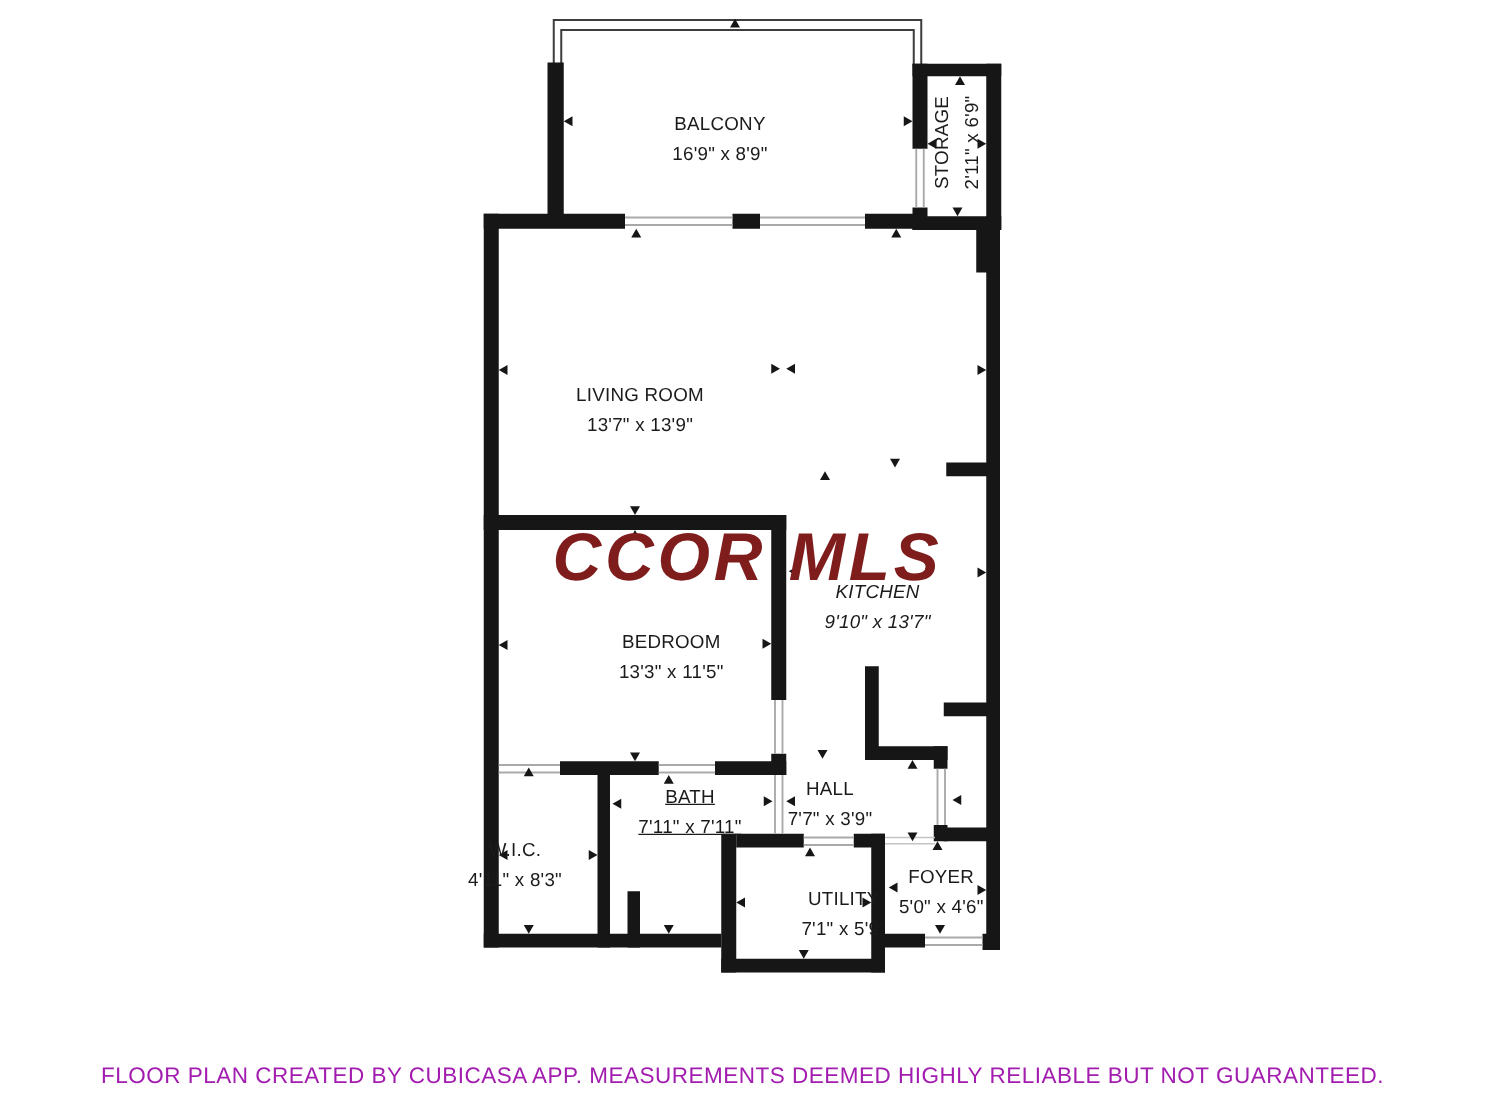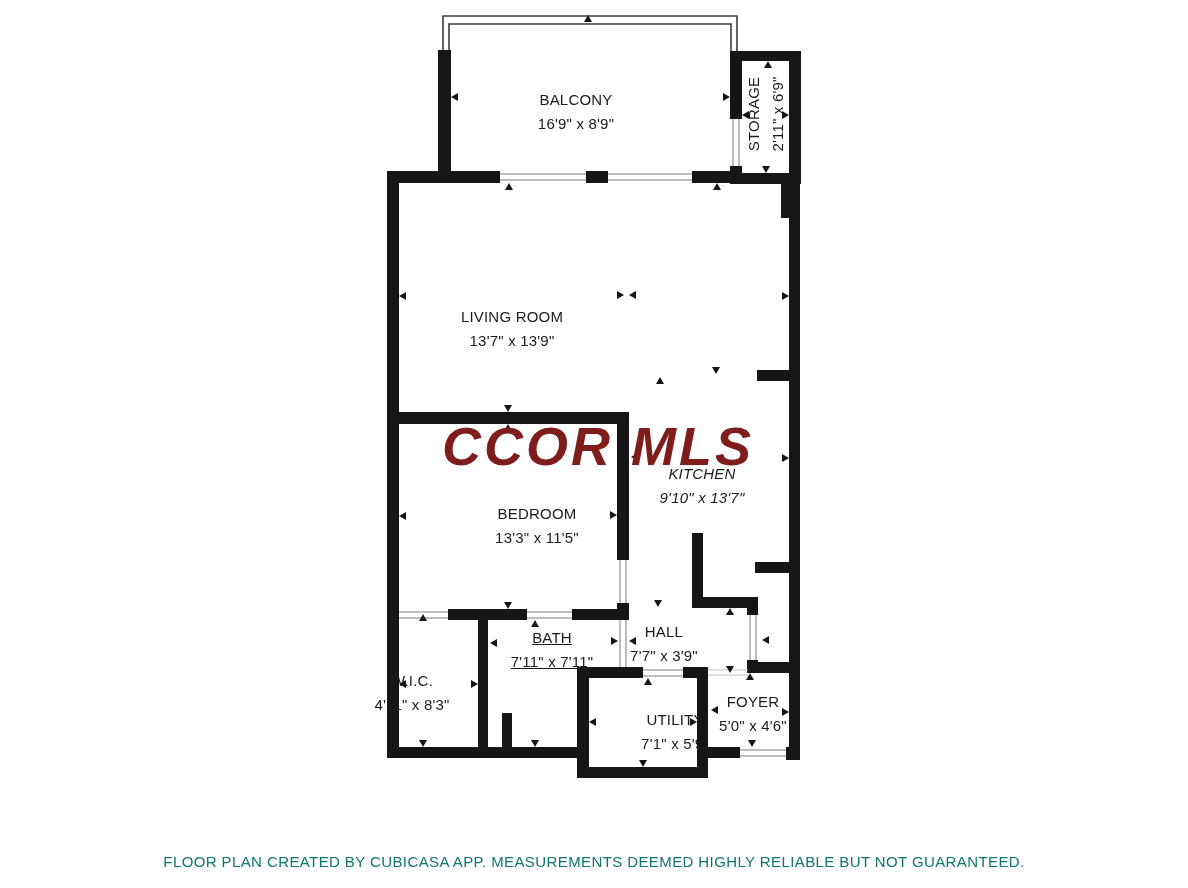--- a/index.html
+++ b/index.html
@@ -6,21 +6,21 @@
   #stage{position:relative;width:1188px;height:888px;background:#ffffff;overflow:hidden;
          font-family:"Liberation Sans", sans-serif;}
   #plan-svg{position:absolute;left:0;top:0;}
   .room-label{position:absolute;transform:translate(-50%,-50%);text-align:center;
               color:#1b1b1b;font-size:15px;line-height:24px;letter-spacing:.2px;white-space:nowrap;z-index:3;}
   .room-label .dims{display:block;}
   .room-label.rotated{transform:translate(-50%,-50%) rotate(-90deg);}
   #watermark{position:absolute;left:598px;top:446px;transform:translate(-50%,-50%);
              font-style:italic;font-size:54px;letter-spacing:3px;color:#7f1d1d;z-index:1;white-space:nowrap;font-weight:bold;}
   #footer-note{position:absolute;left:594px;top:861px;transform:translate(-50%,-50%);
-               font-size:15px;letter-spacing:.4px;color:#0f766e;white-space:nowrap;z-index:3;}
+               font-size:18px;letter-spacing:.4px;color:#a21caf;white-space:nowrap;z-index:3;}
   .wall{fill:#161616;}
   .opening{stroke:#a9a9a9;stroke-width:1.5;fill:none;}
   .soft{stroke:#c4c4c4;stroke-width:1.2;fill:none;}
   .railing{stroke:#3d3d3d;stroke-width:1.6;fill:none;}
   .arrow{fill:#161616;}
 </style>
 </head>
 <body>
 
 <div id="stage">

